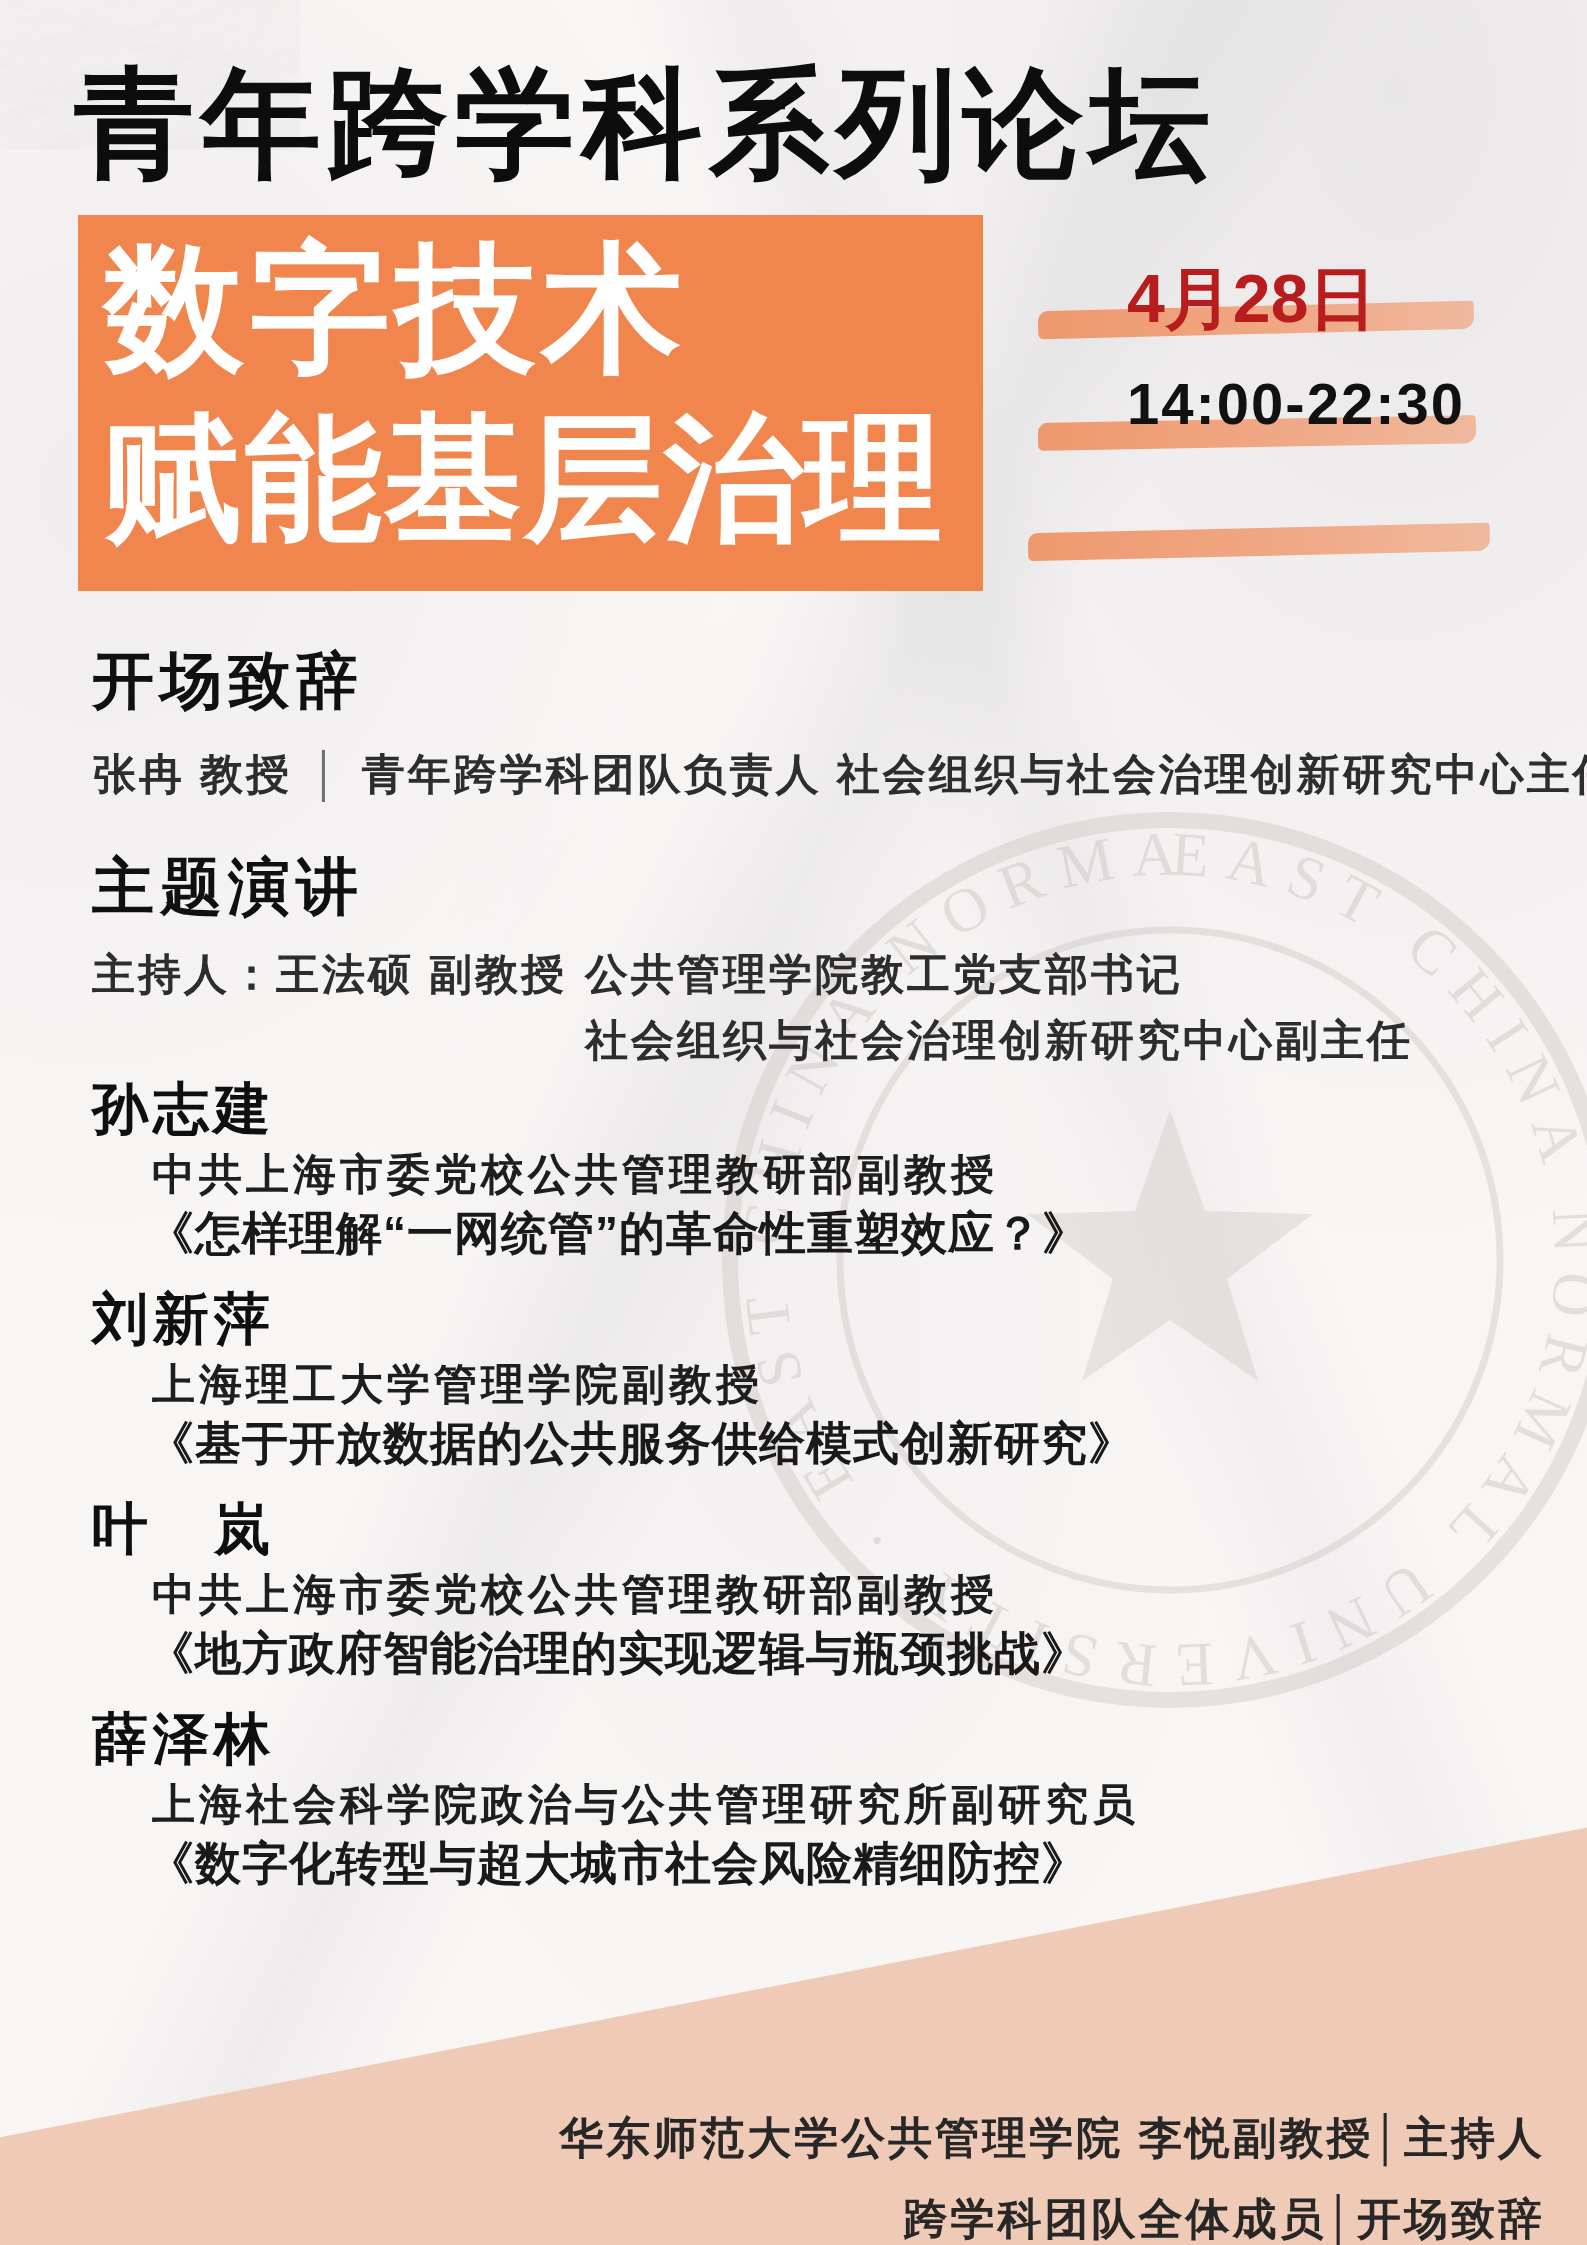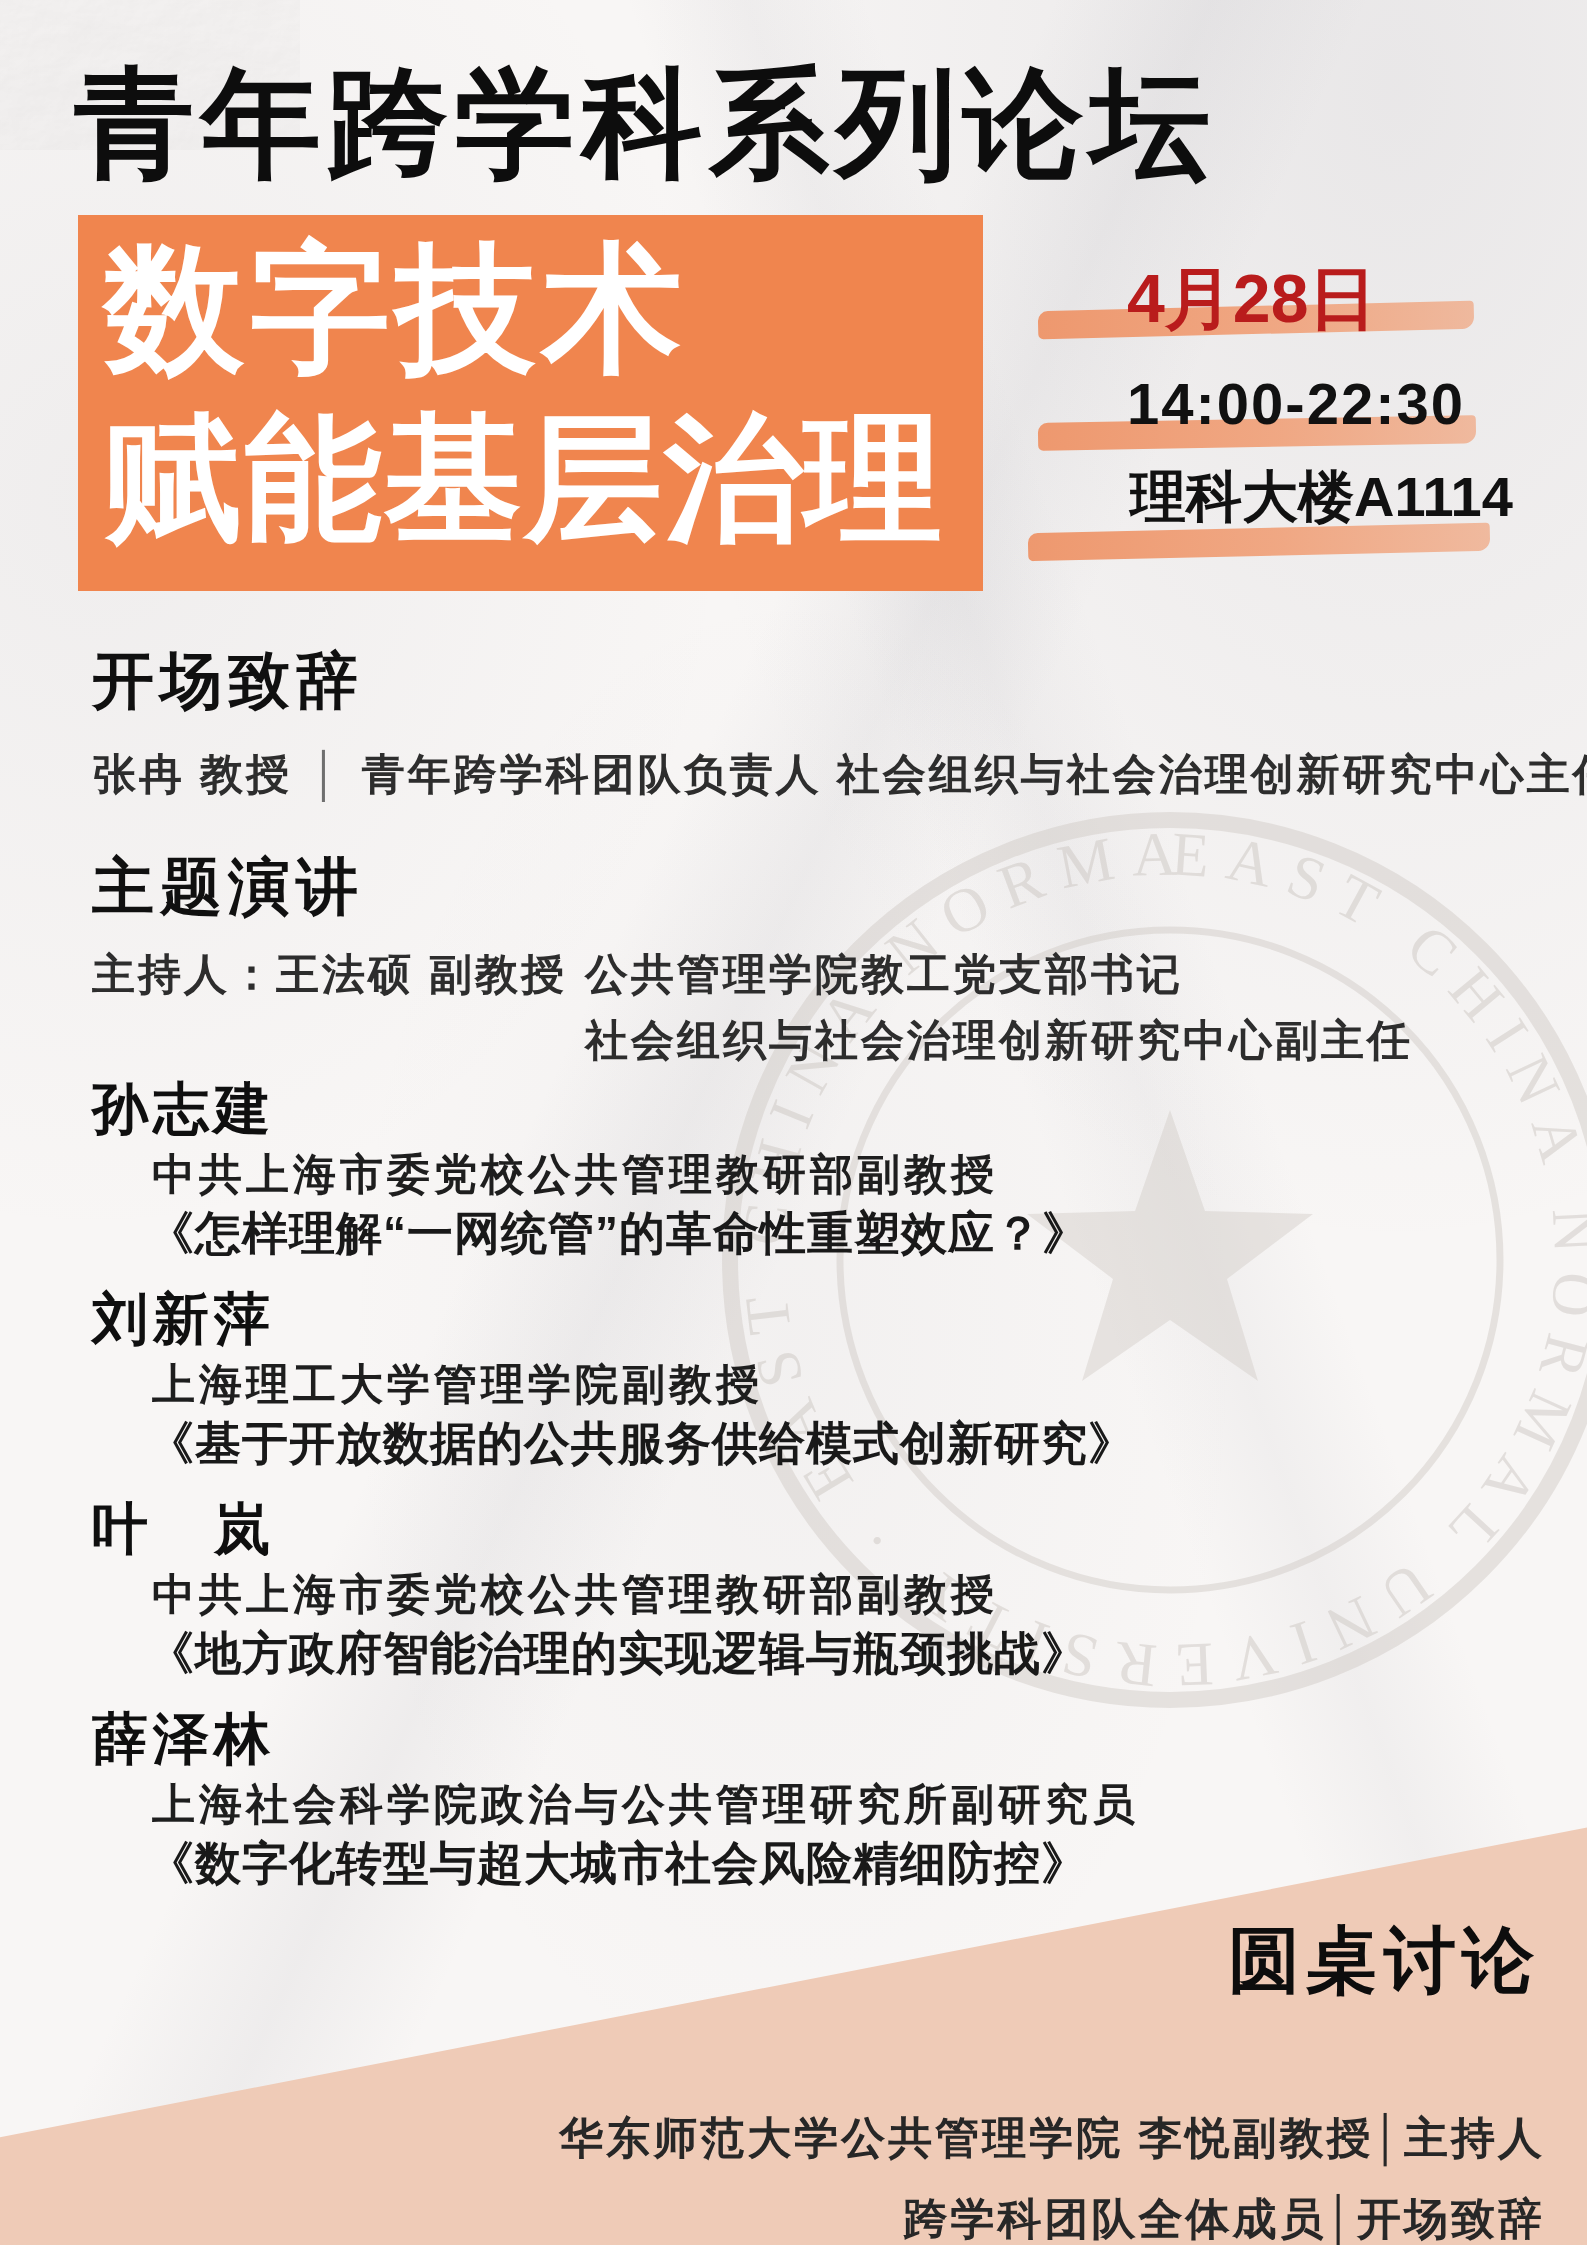--- a/index.html
+++ b/index.html
@@ -107,21 +107,20 @@
     <div class="l1">数字技术</div>
     <div class="l2">赋能基层治理</div>
   </div>
 
   <div class="brush b1"></div>
   <div class="brush b2"></div>
   <div class="brush b3"></div>
 
   <div class="abs date-txt">4月28日</div>
   <div class="abs time-txt">14:00-22:30</div>
-  <div class="abs venue-txt">理科大楼A1114</div>
 
   <div class="abs sec-heading h-open">开场致辞</div>
 
   <div class="abs body-line open-line">
     <span>张冉 教授</span>
     <span class="divider">│</span>
     <span>青年跨学科团队负责人 社会组织与社会治理创新研究中心主任</span>
   </div>
 
   <div class="abs sec-heading h-key">主题演讲</div>
@@ -139,21 +138,20 @@
   <div class="abs sp-talk t2">《基于开放数据的公共服务供给模式创新研究》</div>
 
   <div class="abs sp-name n3">叶　岚</div>
   <div class="abs sp-aff a3">中共上海市委党校公共管理教研部副教授</div>
   <div class="abs sp-talk t3">《地方政府智能治理的实现逻辑与瓶颈挑战》</div>
 
   <div class="abs sp-name n4">薛泽林</div>
   <div class="abs sp-aff a4">上海社会科学院政治与公共管理研究所副研究员</div>
   <div class="abs sp-talk t4">《数字化转型与超大城市社会风险精细防控》</div>
 
-  <div class="abs rt-heading">圆桌讨论</div>
   <div class="abs rt-line rt-host">华东师范大学公共管理学院 李悦副教授│主持人</div>
   <div class="abs rt-line rt-part">跨学科团队全体成员│开场致辞</div>
 
   <svg class="overlay">
     <defs>
       <filter id="crumple" x="0" y="0" width="100%" height="100%">
         <feTurbulence type="fractalNoise" baseFrequency="0.012 0.016" numOctaves="5" seed="8" result="noise"></feTurbulence>
         <feDiffuseLighting in="noise" lighting-color="#ffffff" surfaceScale="2.4" diffuseConstant="1">
           <feDistantLight azimuth="230" elevation="60"></feDistantLight>
         </feDiffuseLighting>

